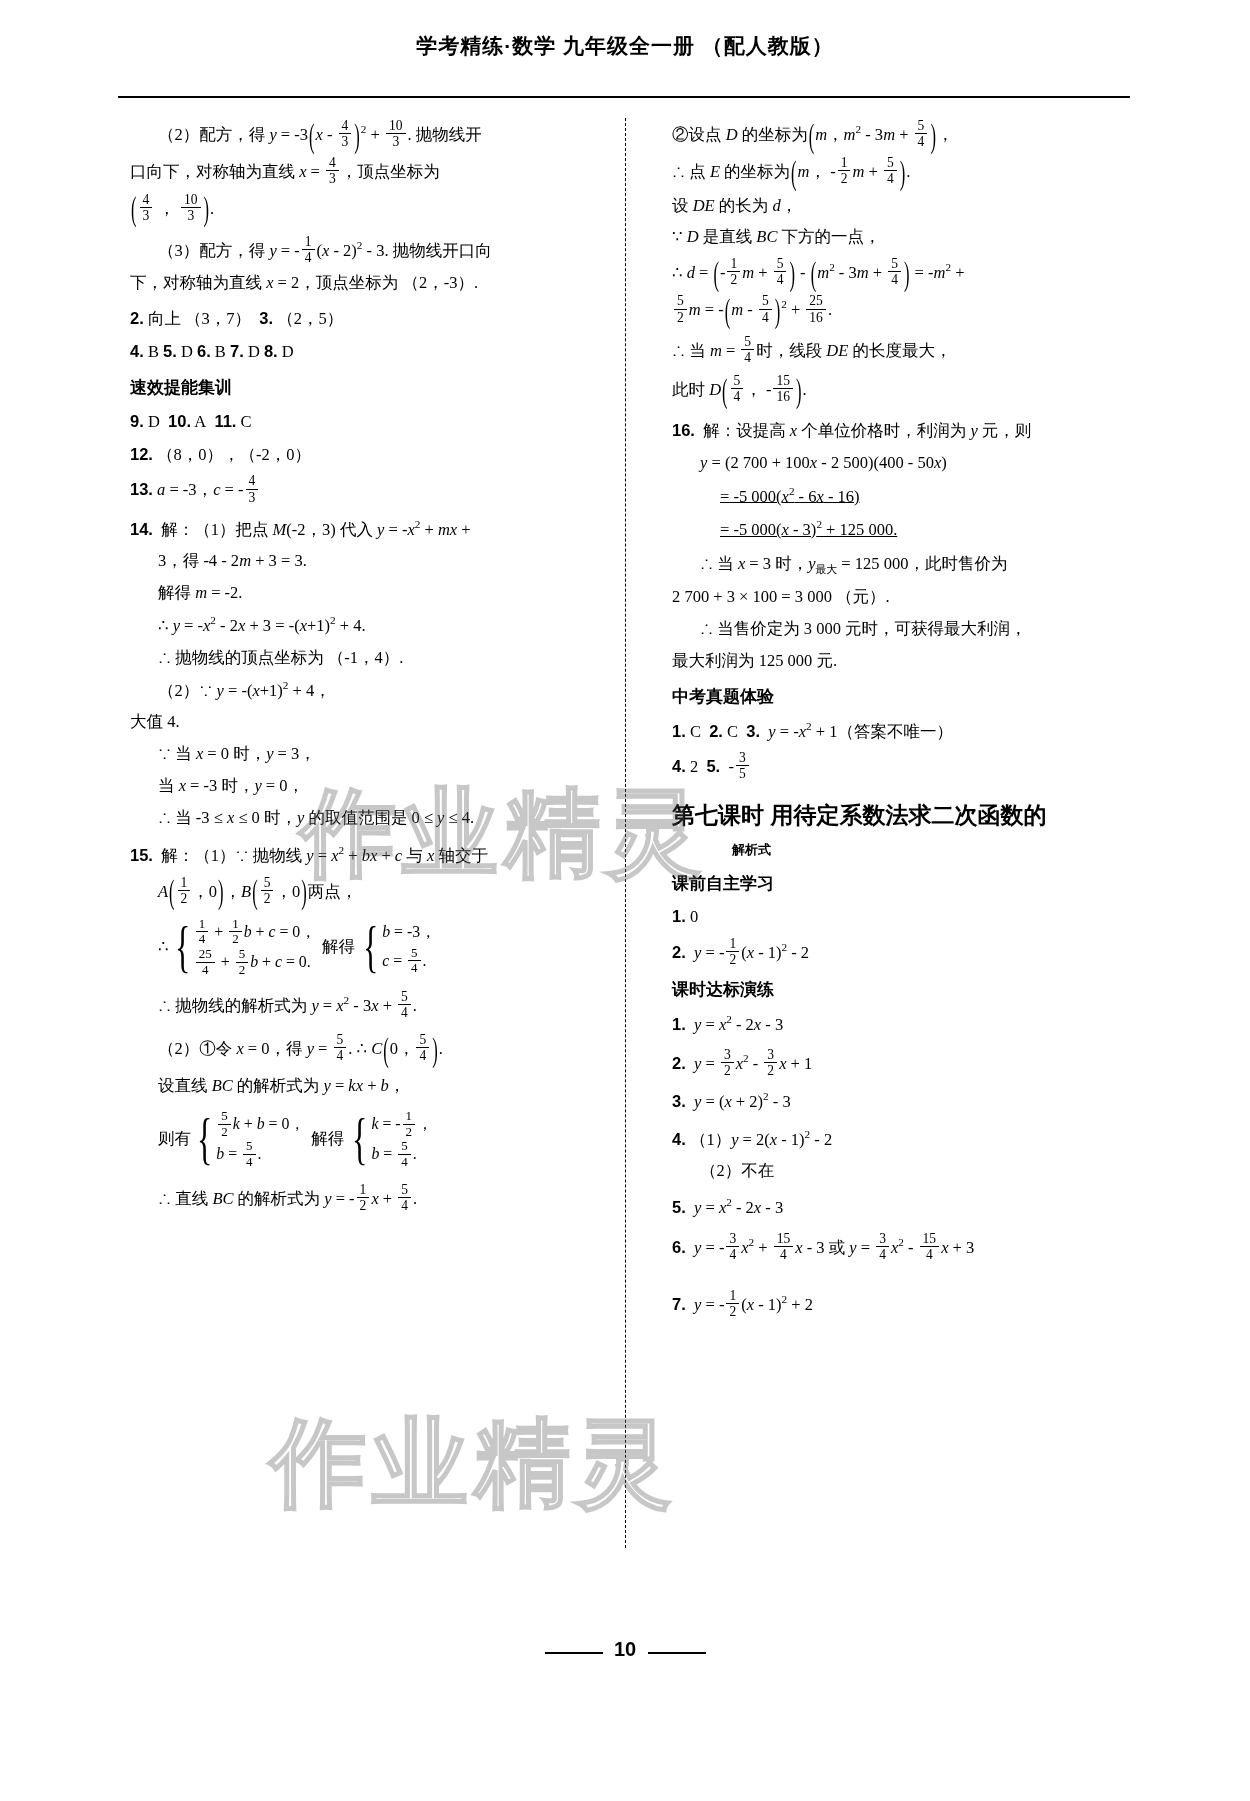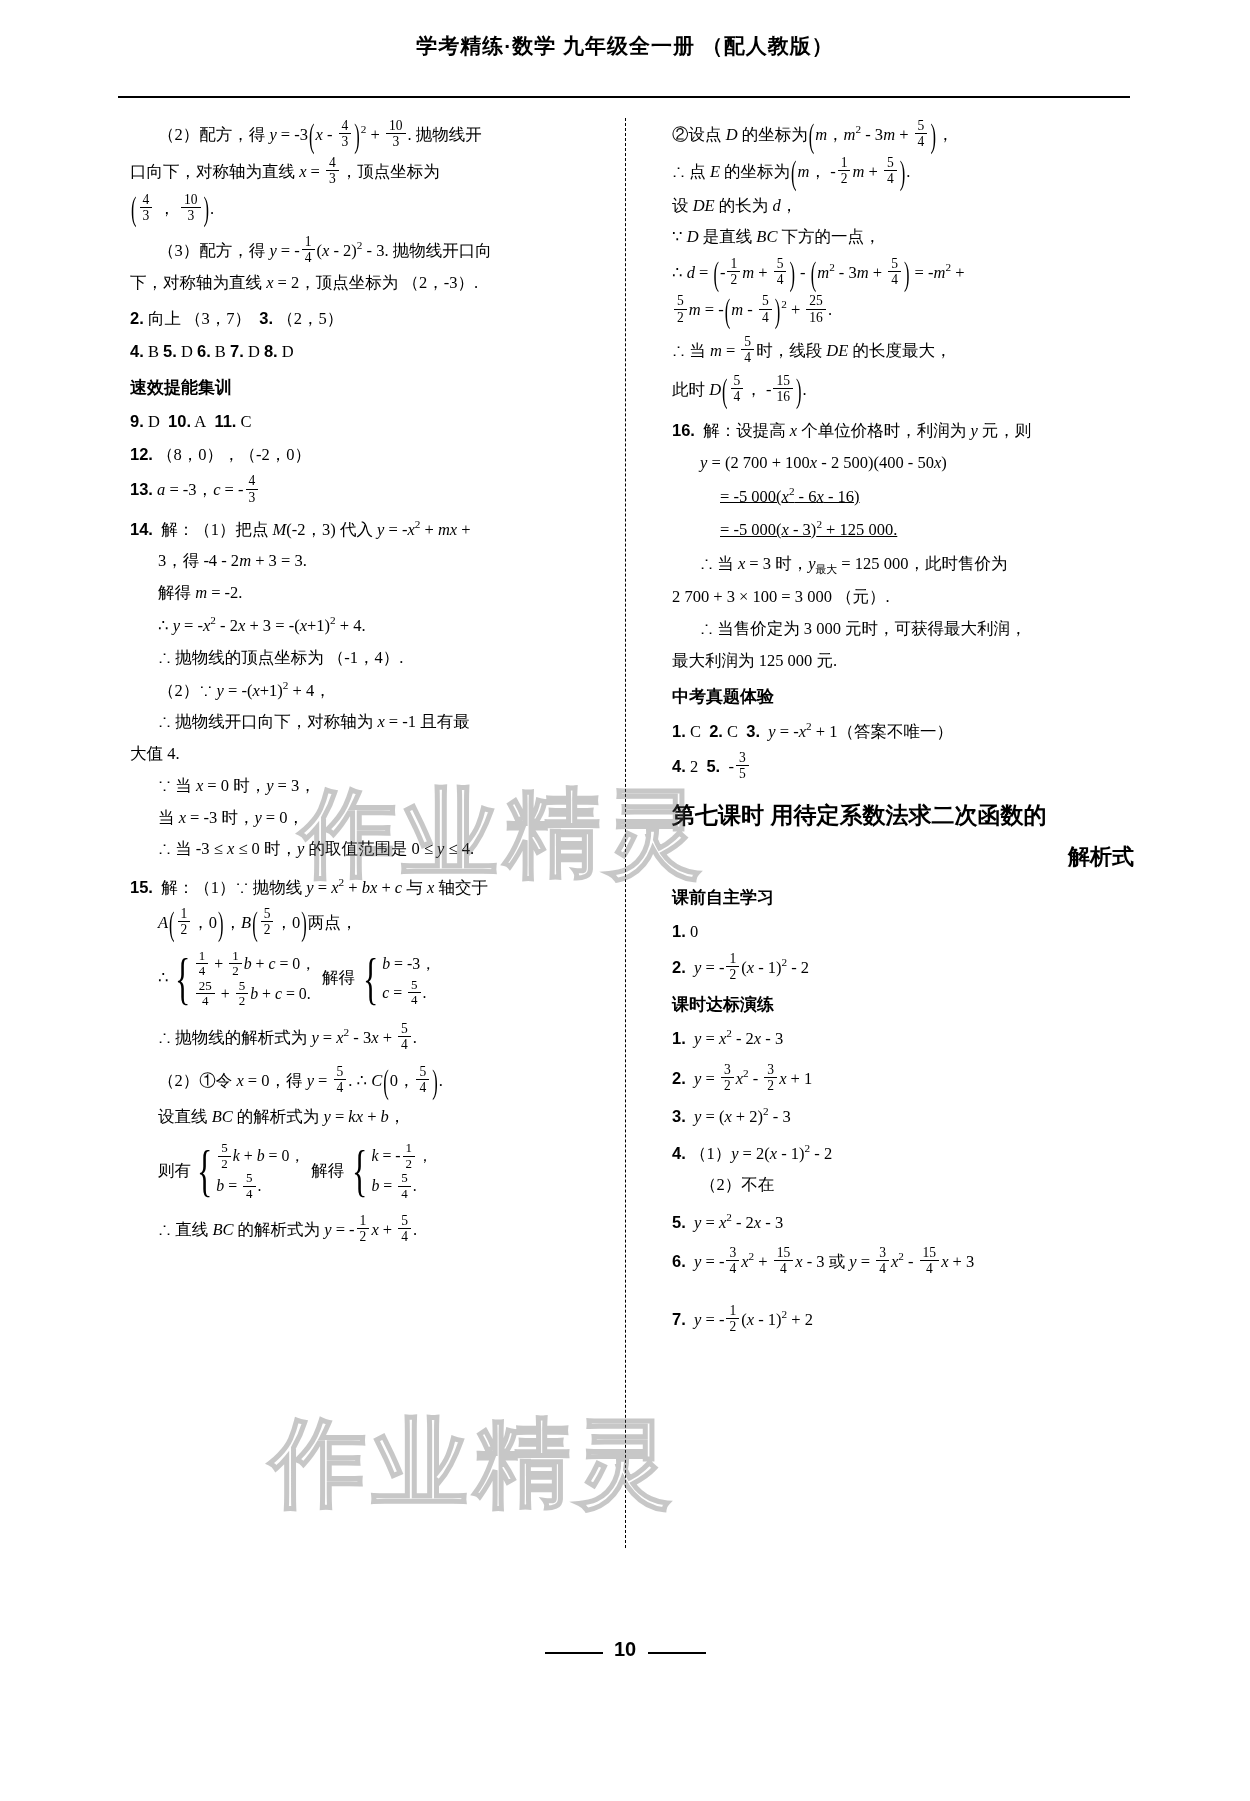--- a/index.html
+++ b/index.html
@@ -51,22 +51,22 @@
   }
   .lesson-title {
     font-family:"Liberation Sans", sans-serif;
     font-weight:bold;
     font-size:23px;
     margin:16px 0 4px 0;
   }
   .lesson-title2 {
     font-family:"Liberation Sans", sans-serif;
     font-weight:bold;
-    font-size:22px;
-    text-align:right;
+    font-size:13px;
+    text-align:left;
     margin:0 0 10px 0;
     padding-left:60px;
   }
   i, em { font-family:"Liberation Serif", serif; font-style:italic; }
 
   
   .frac {
     display:inline-block;
     vertical-align:-0.48em;
     text-align:center;
@@ -170,21 +170,20 @@
     </p>
 
     <p class="ln">
       <span class="bold sans">14.</span>&nbsp; 解：（1）把点 <i>M</i>(-2，3) 代入 <i>y</i> = -<i>x</i><sup>2</sup> + <i>mx</i> +
     </p>
     <p class="ln ind">3，得 -4 - 2<i>m</i> + 3 = 3.</p>
     <p class="ln ind">解得 <i>m</i> = -2.</p>
     <p class="ln ind">∴ <i>y</i> = -<i>x</i><sup>2</sup> - 2<i>x</i> + 3 = -(<i>x</i>+1)<sup>2</sup> + 4.</p>
     <p class="ln ind">∴ 抛物线的顶点坐标为 （-1，4）.</p>
     <p class="ln ind">（2）∵ <i>y</i> = -(<i>x</i>+1)<sup>2</sup> + 4，</p>
-    <p class="ln ind">∴ 抛物线开口向下，对称轴为 <i>x</i> = -1 且有最</p>
     <p class="ln">大值 4.</p>
     <p class="ln ind">∵ 当 <i>x</i> = 0 时，<i>y</i> = 3，</p>
     <p class="ln ind">当 <i>x</i> = -3 时，<i>y</i> = 0，</p>
     <p class="ln ind" style="margin-bottom:10px">∴ 当 -3 ≤ <i>x</i> ≤ 0 时，<i>y</i> 的取值范围是 0 ≤ <i>y</i> ≤ 4.</p>
 
     <p class="ln">
       <span class="bold sans">15.</span>&nbsp; 解：（1）∵ 抛物线 <i>y</i> = <i>x</i><sup>2</sup> + <i>bx</i> + <i>c</i> 与 <i>x</i> 轴交于
     </p>
     <p class="ln ind" style="margin-bottom:10px">
       <i>A</i><span class="big-paren">(</span><span class="frac"><span class="num">1</span><span class="den">2</span></span>，0<span class="big-paren">)</span>，<i>B</i><span class="big-paren">(</span><span class="frac"><span class="num">5</span><span class="den">2</span></span>，0<span class="big-paren">)</span>两点，

